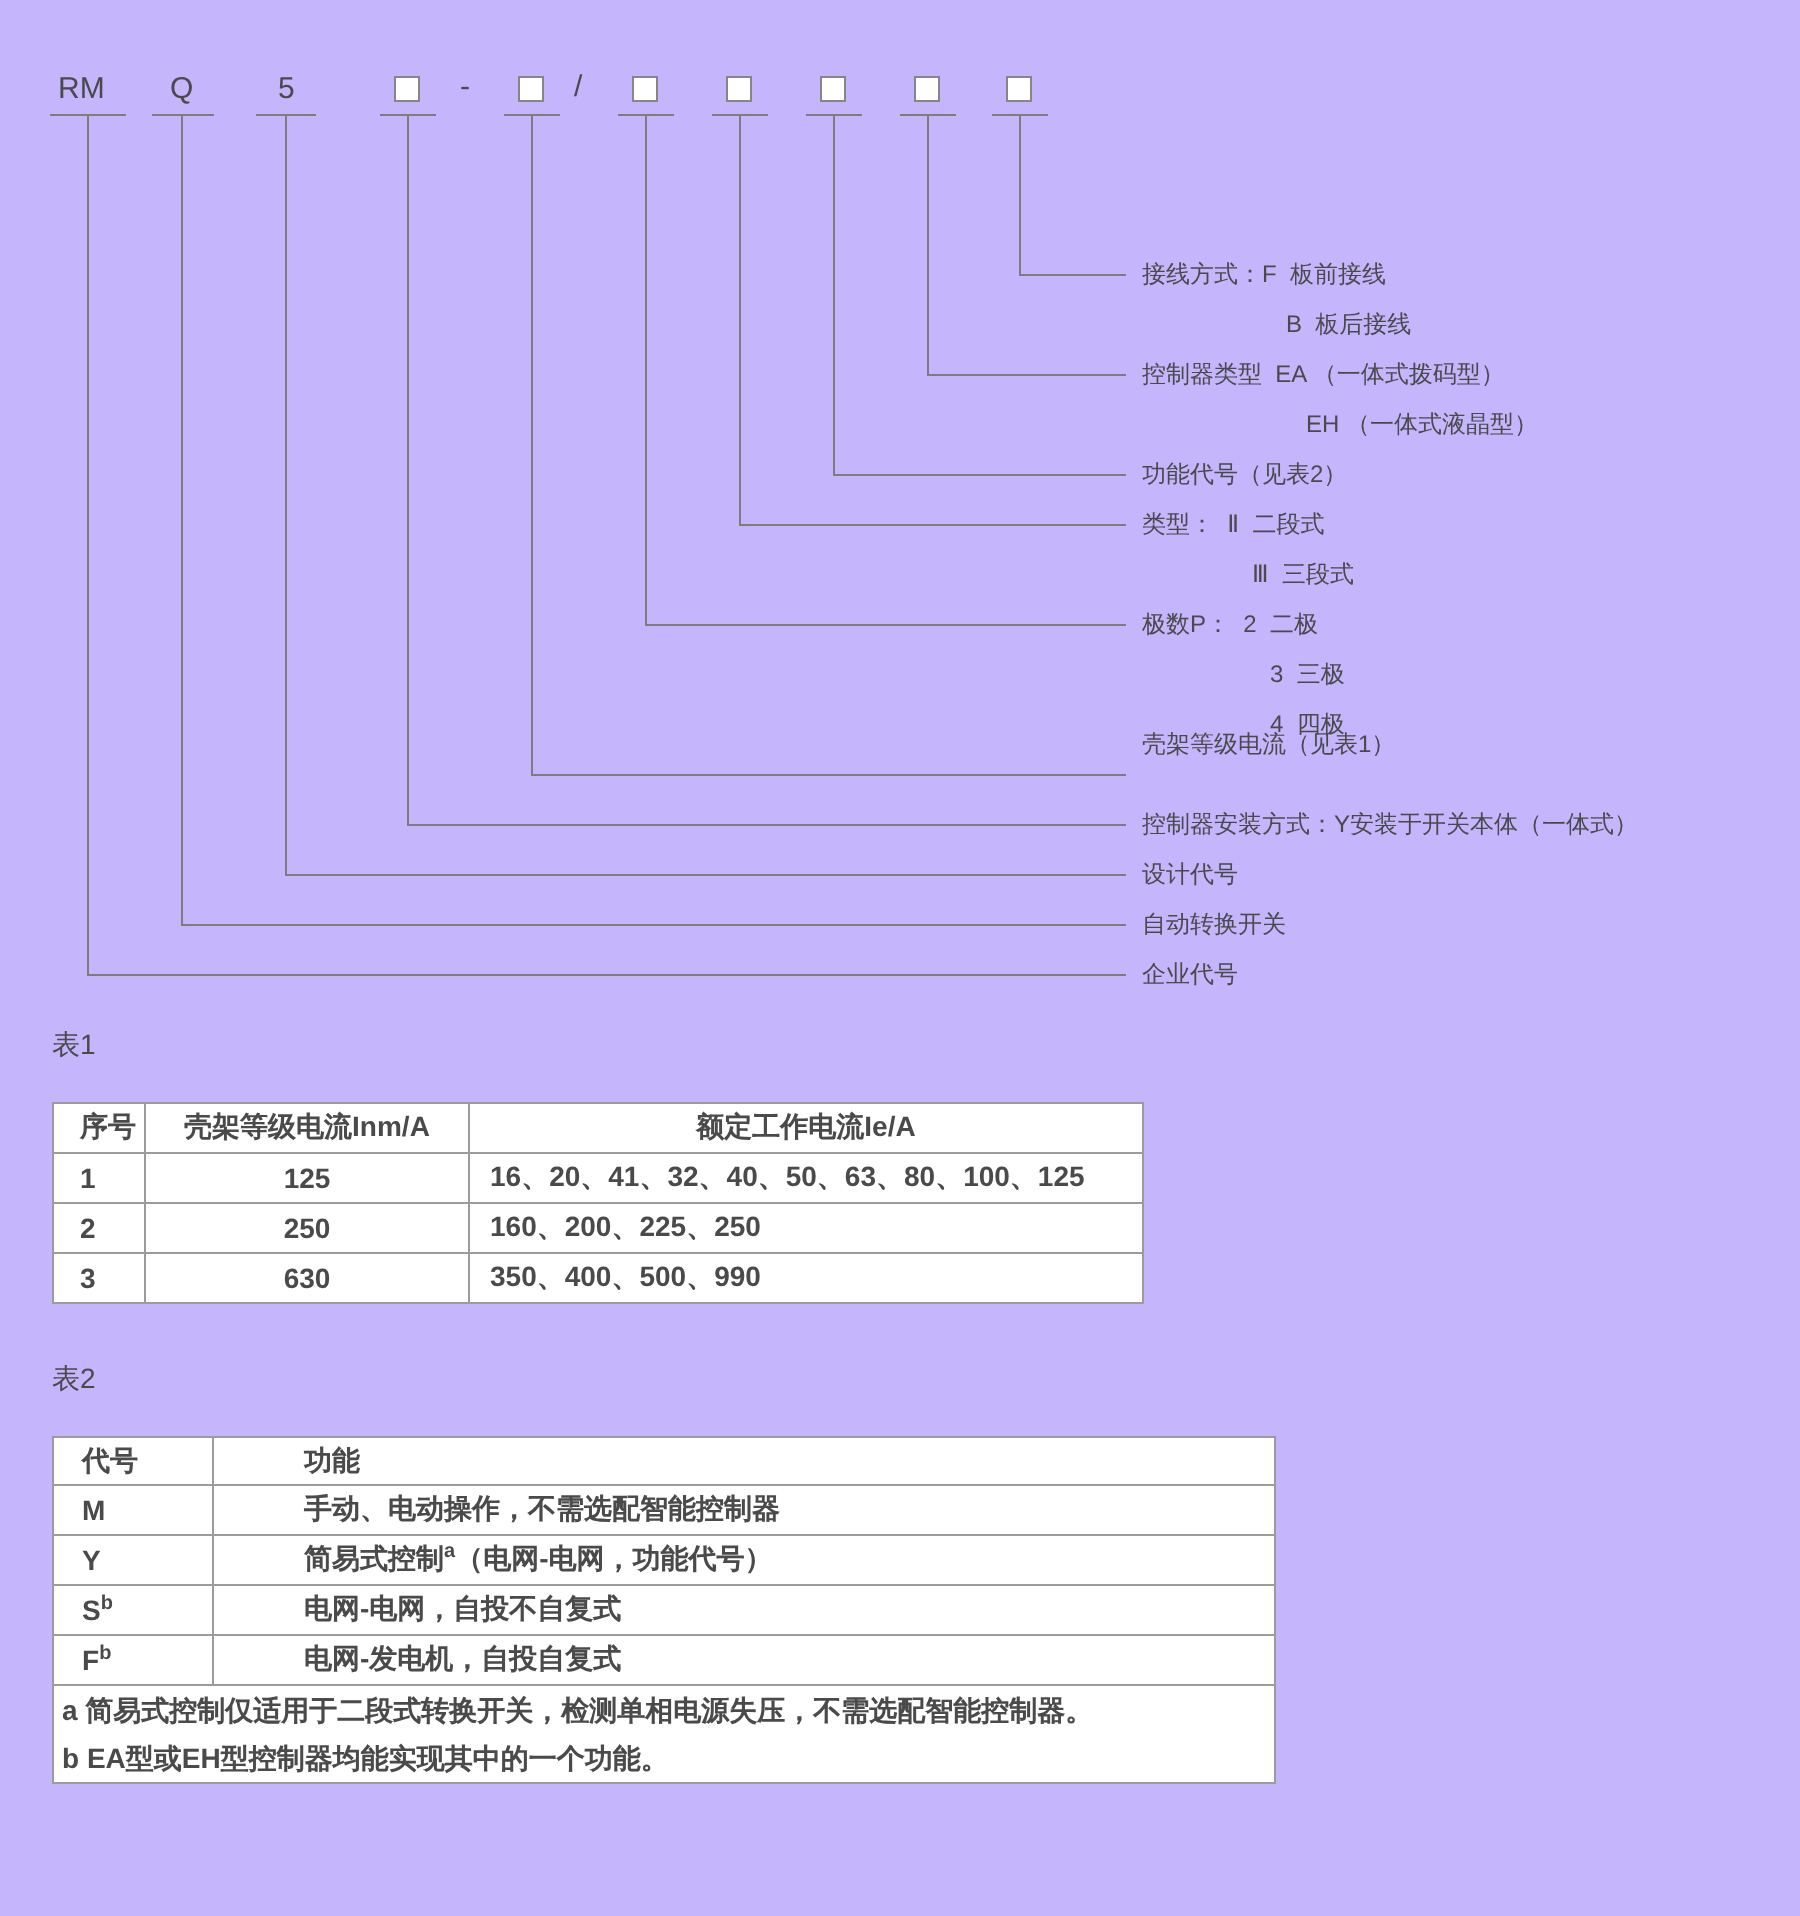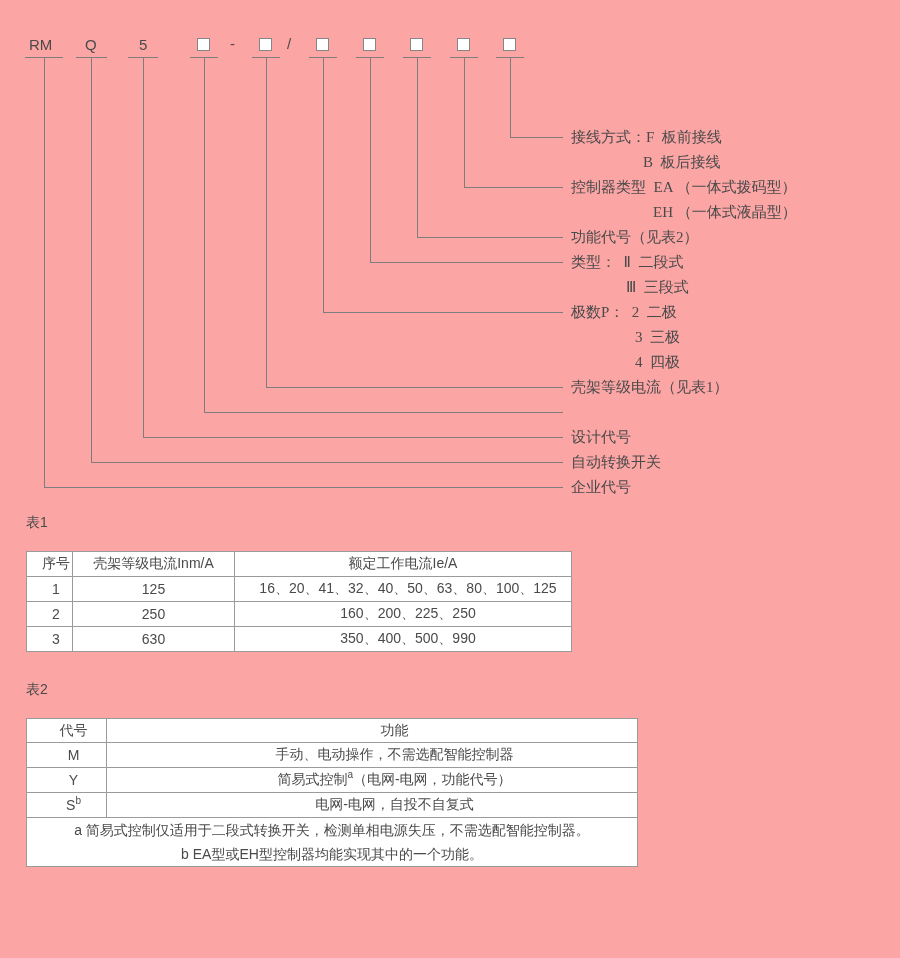--- a/index.html
+++ b/index.html
@@ -1,28 +1,28 @@
 <!DOCTYPE html>
 <html><head>
 <meta charset="utf-8">
 <style>
   html,body{margin:0;padding:0;background:#ffffff;}
   .wrap{
-    position:relative;width:900px;height:958px;background:#fca5a5;overflow:hidden;
+    position:relative;width:900px;height:958px;background:#c4b5fd;overflow:hidden;
     font-family:"Liberation Sans","DejaVu Sans",sans-serif;color:#4a4a4a;
   }
   .tok{position:absolute;font-size:15px;line-height:15px;color:#4a4a4a;white-space:pre;}
-  .lbl{position:absolute;font-size:15px;line-height:20px;color:#4a4a4a;white-space:pre;font-family:Liberation Serif, serif;}
+  .lbl{position:absolute;font-size:12px;line-height:20px;color:#4a4a4a;white-space:pre;}
   .ph-box{position:absolute;width:11px;height:11px;border:1.5px solid #868686;background:#fff;}
   svg.lines{position:absolute;left:0;top:0;}
   .cap{position:absolute;font-size:14px;color:#4a4a4a;}
   table.tbl{position:absolute;border-collapse:collapse;table-layout:fixed;
     font-size:14px;color:#4a4a4a;background:#fff;}
-  table.tbl th,table.tbl td{border:1px solid #9b9b9b;font-weight:normal;padding:0;
-    overflow:hidden;white-space:nowrap;text-align:center;}
+  table.tbl th,table.tbl td{border:1px solid #9b9b9b;font-weight:bold;padding:0;
+    overflow:hidden;white-space:nowrap;}
   .al{text-align:left;}
   .ac{text-align:center;}
   .pl13{padding-left:13px !important;}
   .pl10{padding-left:10px !important;}
   .pl14{padding-left:14px !important;}
   .pl45{padding-left:45px !important;}
   sup{font-size:10px;line-height:0;}
   .fn{line-height:24px;padding:0 4px 0 4px !important;white-space:normal !important;}
   .fn div{white-space:nowrap;}
 </style>
@@ -53,21 +53,22 @@
   <span class="lbl" style="left:571px;top:127px">接线方式：F  板前接线</span>
   <span class="lbl" style="left:643px;top:152px">B  板后接线</span>
   <span class="lbl" style="left:571px;top:177px">控制器类型  EA （一体式拨码型）</span>
   <span class="lbl" style="left:653px;top:202px">EH （一体式液晶型）</span>
   <span class="lbl" style="left:571px;top:227px">功能代号（见表2）</span>
   <span class="lbl" style="left:571px;top:252px">类型：  Ⅱ  二段式</span>
   <span class="lbl" style="left:626px;top:277px">Ⅲ  三段式</span>
   <span class="lbl" style="left:571px;top:302px">极数P：  2  二极</span>
   <span class="lbl" style="left:635px;top:327px">3  三极</span>
   <span class="lbl" style="left:635px;top:352px">4  四极</span>
-  <span class="lbl" style="left:571px;top:377px">壳架等级电流（见表1）</span>
+  <span class="lbl" style="left:571px;top:362px">壳架等级电流（见表1）</span>
+  <span class="lbl" style="left:571px;top:402px">控制器安装方式：Y安装于开关本体（一体式）</span>
   <span class="lbl" style="left:571px;top:427px">设计代号</span>
   <span class="lbl" style="left:571px;top:452px">自动转换开关</span>
   <span class="lbl" style="left:571px;top:477px">企业代号</span>
 
   <span class="cap" style="position:absolute;left:26px;top:514px">表1</span>
   <table class="tbl" style="left:26px;top:551px;width:546px">
     <colgroup>
         <col style="width:46px">
         <col style="width:162px">
         <col>
@@ -116,20 +117,24 @@
         <td class="al pl45"><span>手动、电动操作，不需选配智能控制器</span><sup></sup><span></span></td>
       </tr>
       <tr style="height:25px">
         <td class="al pl14"><span>Y</span><sup></sup></td>
         <td class="al pl45"><span>简易式控制</span><sup>a</sup><span>（电网-电网，功能代号）</span></td>
       </tr>
       <tr style="height:25px">
         <td class="al pl14"><span>S</span><sup>b</sup></td>
         <td class="al pl45"><span>电网-电网，自投不自复式</span><sup></sup><span></span></td>
       </tr>
+      <tr style="height:25px">
+        <td class="al pl14"><span>F</span><sup>b</sup></td>
+        <td class="al pl45"><span>电网-发电机，自投自复式</span><sup></sup><span></span></td>
+      </tr>
       <tr>
         <td class="fn al" colspan="2">
           <div>a 简易式控制仅适用于二段式转换开关，检测单相电源失压，不需选配智能控制器。</div>
           <div>b EA型或EH型控制器均能实现其中的一个功能。</div>
         </td>
       </tr>
     </tbody>
   </table>
 
 </div>

